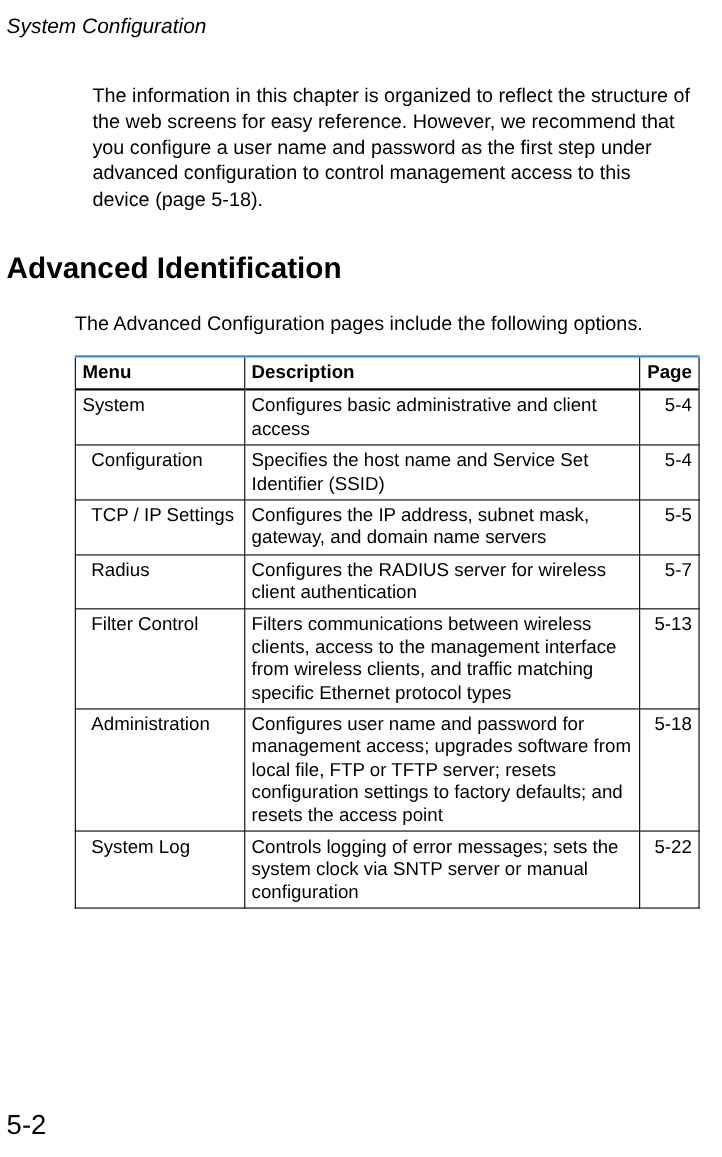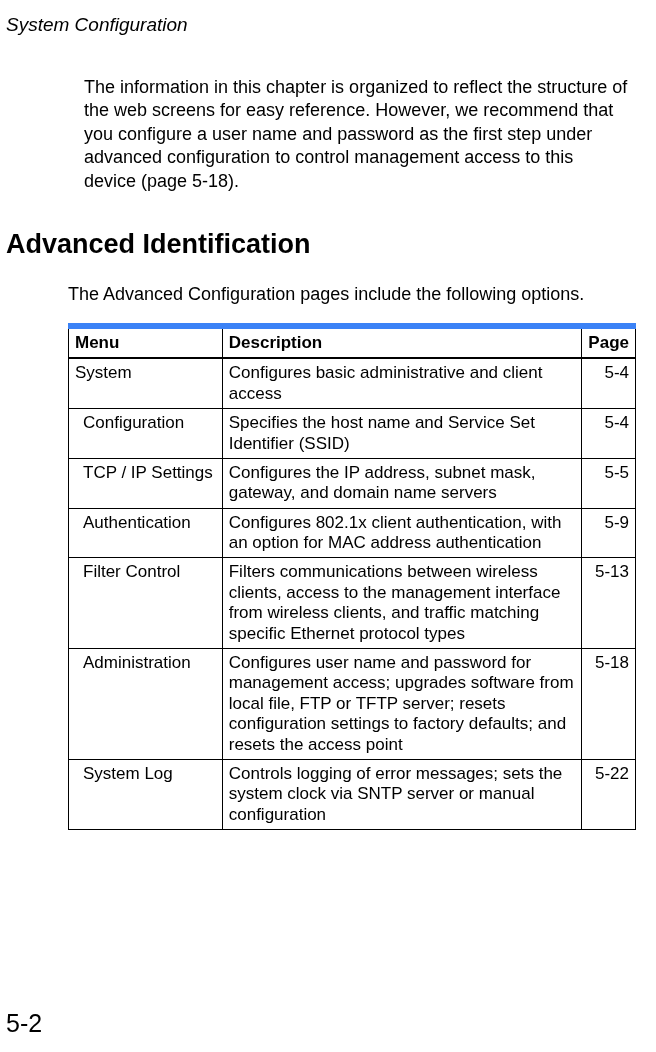--- a/index.html
+++ b/index.html
@@ -48,21 +48,21 @@
       font-size: 17px;
     }
     th, td {
       border: 1px solid #000;
       padding: 4px 6px 4px 6px;
       vertical-align: top;
       text-align: left;
       line-height: 1.2;
     }
     th {
-      border-top: 6px solid #3b82f6;
+      border-top: 2px solid #3b82f6;
       border-bottom: 2px solid #000;
       font-weight: bold;
     }
     th:first-child, td:first-child {
       border-left: 1px solid #000;
     }
     th:last-child {
       text-align: right;
     }
     td.menu-col {
@@ -117,23 +117,23 @@
         <td class="menu-col indented">Configuration</td>
         <td class="desc-col">Specifies the host name and Service Set Identifier (SSID)</td>
         <td class="page-col">5-4</td>
       </tr>
       <tr>
         <td class="menu-col indented">TCP / IP Settings</td>
         <td class="desc-col">Configures the IP address, subnet mask, gateway, and domain name servers</td>
         <td class="page-col">5-5</td>
       </tr>
       <tr>
-        <td class="menu-col indented">Authentication</td>
-        <td class="desc-col">Configures 802.1x client authentication, with an option for MAC address authentication</td>
-        <td class="page-col">5-9</td>
+        <td class="menu-col indented">Radius</td>
+        <td class="desc-col">Configures the RADIUS server for wireless client authentication</td>
+        <td class="page-col">5-7</td>
       </tr>
       <tr>
         <td class="menu-col indented">Filter Control</td>
         <td class="desc-col">Filters communications between wireless clients, access to the management interface from wireless clients, and traffic matching specific Ethernet protocol types</td>
         <td class="page-col">5-13</td>
       </tr>
       <tr>
         <td class="menu-col indented">Administration</td>
         <td class="desc-col">Configures user name and password for management access; upgrades software from local file, FTP or TFTP server; resets configuration settings to factory defaults; and resets the access point</td>
         <td class="page-col">5-18</td>

